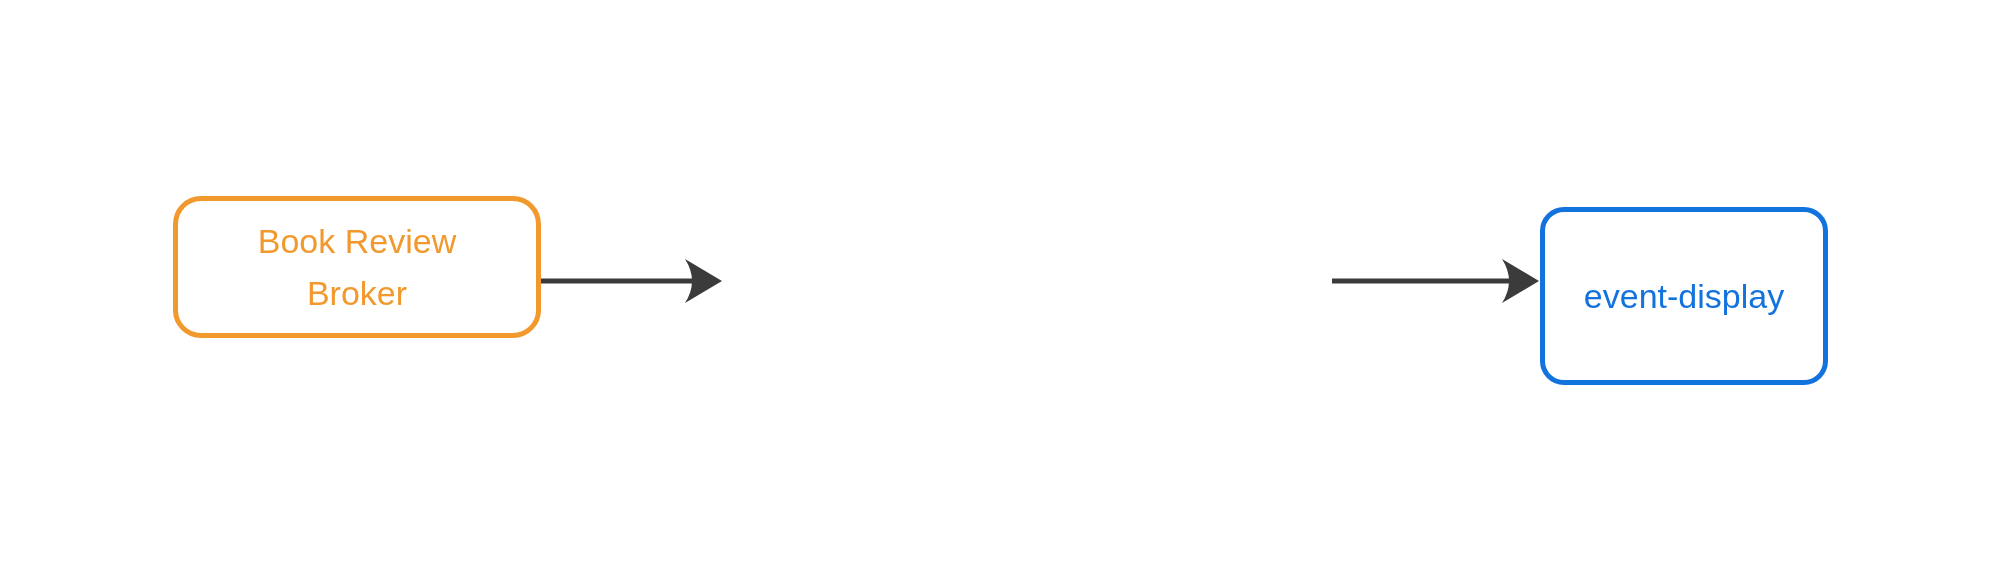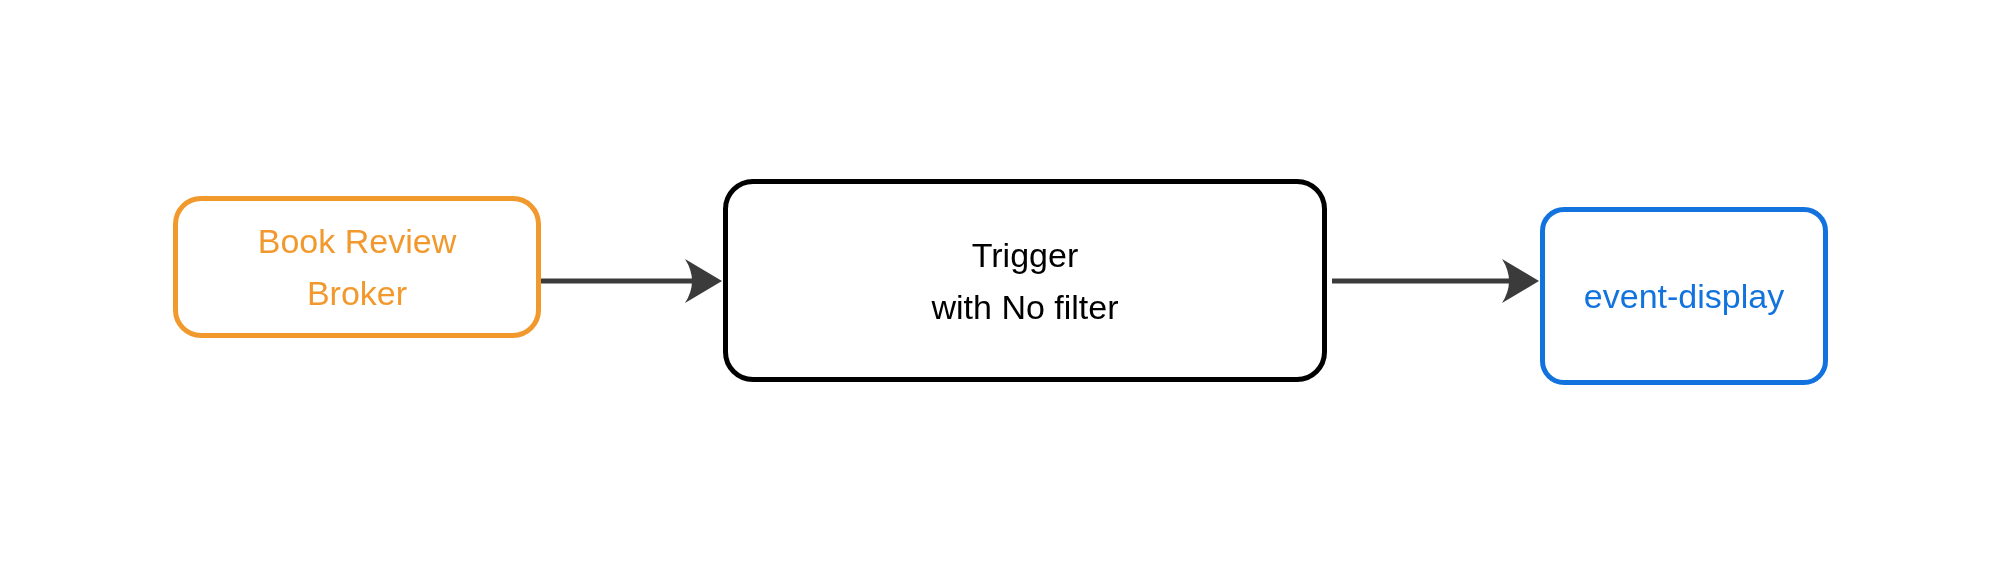--- a/index.html
+++ b/index.html
@@ -84,22 +84,18 @@
       <line x1="1332" y1="281" x2="1511" y2="281"></line>
       <path d="M 1539 281 L 1502 259 Q 1516 281 1502 303 Z"></path>
     </g>
   </svg>
 
   <div class="node node-broker">
     <div class="node-label">Book Review
 Broker</div>
   </div>
 
-  <div class="node node-trigger">
-    <div class="node-label">Trigger
-with No filter</div>
-  </div>
 
   <div class="node node-event-display">
     <div class="node-label">event-display</div>
   </div>
 
 </div>
 
 </body></html>

